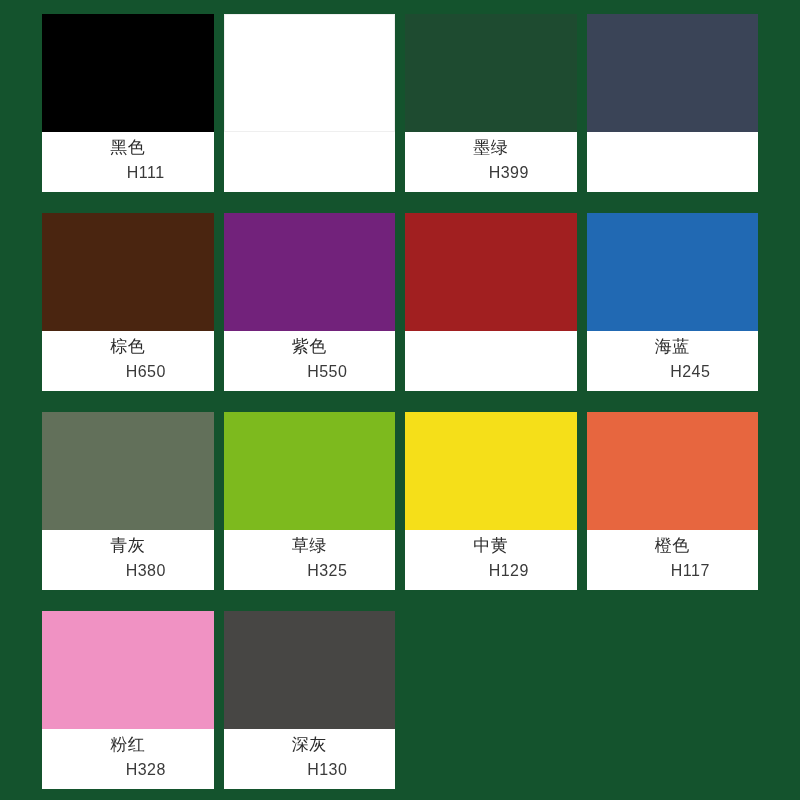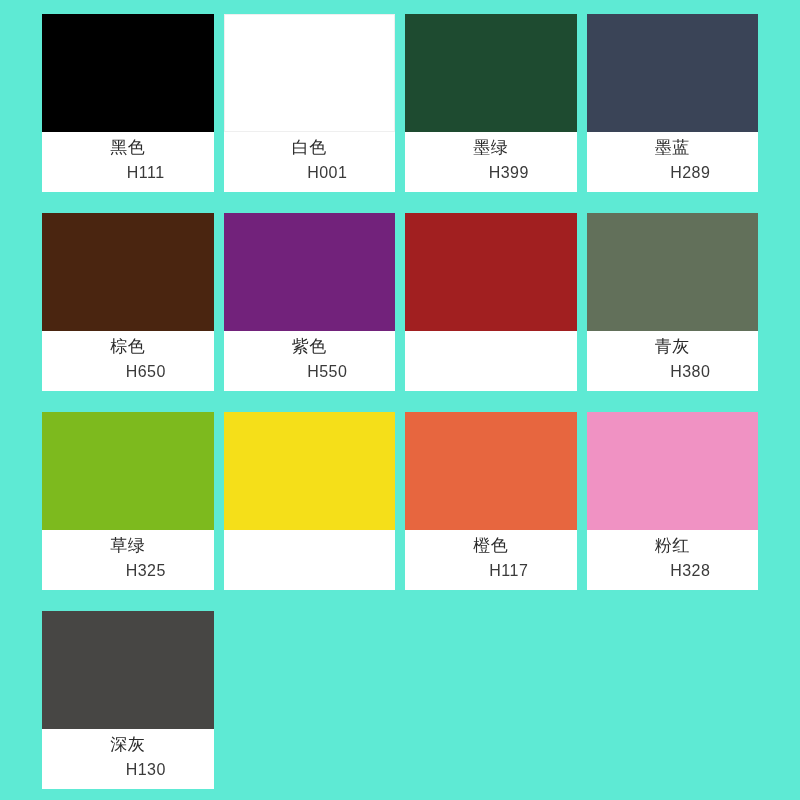--- a/index.html
+++ b/index.html
@@ -11,21 +11,21 @@
   }
 
   body {
     background: #f7f7f7;
     font-family: "Liberation Sans", "DejaVu Sans", sans-serif;
   }
 
   #palette-page {
     width: 800px;
     height: 800px;
-    background: #5eead4;
+    background: #14532d;
     padding: 14px 42px 0 42px;
   }
 
   #swatch-grid {
     display: grid;
     grid-template-columns: repeat(4, 1fr);
     grid-template-rows: repeat(4, 1fr);
     column-gap: 10px;
     row-gap: 10px;
     width: 716px;
@@ -105,72 +105,75 @@
   <div id="swatch-grid">
       <div class="swatch-card">
         <div class="swatch-color" style="background-color: rgb(0, 0, 0);"></div>
         <div class="swatch-meta">
           <div class="swatch-name">黑色</div>
           <div class="swatch-code">H111</div>
         </div>
       </div>
       <div class="swatch-card">
         <div class="swatch-color has-border" style="background-color: rgb(255, 255, 255);"></div>
-        <div class="swatch-meta">
-          <div class="swatch-name">白色</div>
-          <div class="swatch-code">H001</div>
-        </div>
       </div>
       <div class="swatch-card">
         <div class="swatch-color" style="background-color: rgb(30, 75, 48);"></div>
         <div class="swatch-meta">
           <div class="swatch-name">墨绿</div>
           <div class="swatch-code">H399</div>
         </div>
       </div>
       <div class="swatch-card">
         <div class="swatch-color" style="background-color: rgb(58, 68, 87);"></div>
-        <div class="swatch-meta">
-          <div class="swatch-name">墨蓝</div>
-          <div class="swatch-code">H289</div>
-        </div>
       </div>
       <div class="swatch-card">
         <div class="swatch-color" style="background-color: rgb(74, 37, 16);"></div>
         <div class="swatch-meta">
           <div class="swatch-name">棕色</div>
           <div class="swatch-code">H650</div>
         </div>
       </div>
       <div class="swatch-card">
         <div class="swatch-color" style="background-color: rgb(114, 34, 123);"></div>
         <div class="swatch-meta">
           <div class="swatch-name">紫色</div>
           <div class="swatch-code">H550</div>
         </div>
       </div>
       <div class="swatch-card">
         <div class="swatch-color" style="background-color: rgb(161, 31, 32);"></div>
       </div>
       <div class="swatch-card">
+        <div class="swatch-color" style="background-color: rgb(33, 105, 179);"></div>
+        <div class="swatch-meta">
+          <div class="swatch-name">海蓝</div>
+          <div class="swatch-code">H245</div>
+        </div>
+      </div>
+      <div class="swatch-card">
         <div class="swatch-color" style="background-color: rgb(98, 112, 90);"></div>
         <div class="swatch-meta">
           <div class="swatch-name">青灰</div>
           <div class="swatch-code">H380</div>
         </div>
       </div>
       <div class="swatch-card">
         <div class="swatch-color" style="background-color: rgb(125, 186, 30);"></div>
         <div class="swatch-meta">
           <div class="swatch-name">草绿</div>
           <div class="swatch-code">H325</div>
         </div>
       </div>
       <div class="swatch-card">
         <div class="swatch-color" style="background-color: rgb(245, 223, 25);"></div>
+        <div class="swatch-meta">
+          <div class="swatch-name">中黄</div>
+          <div class="swatch-code">H129</div>
+        </div>
       </div>
       <div class="swatch-card">
         <div class="swatch-color" style="background-color: rgb(231, 102, 63);"></div>
         <div class="swatch-meta">
           <div class="swatch-name">橙色</div>
           <div class="swatch-code">H117</div>
         </div>
       </div>
       <div class="swatch-card">
         <div class="swatch-color" style="background-color: rgb(240, 146, 195);"></div>

